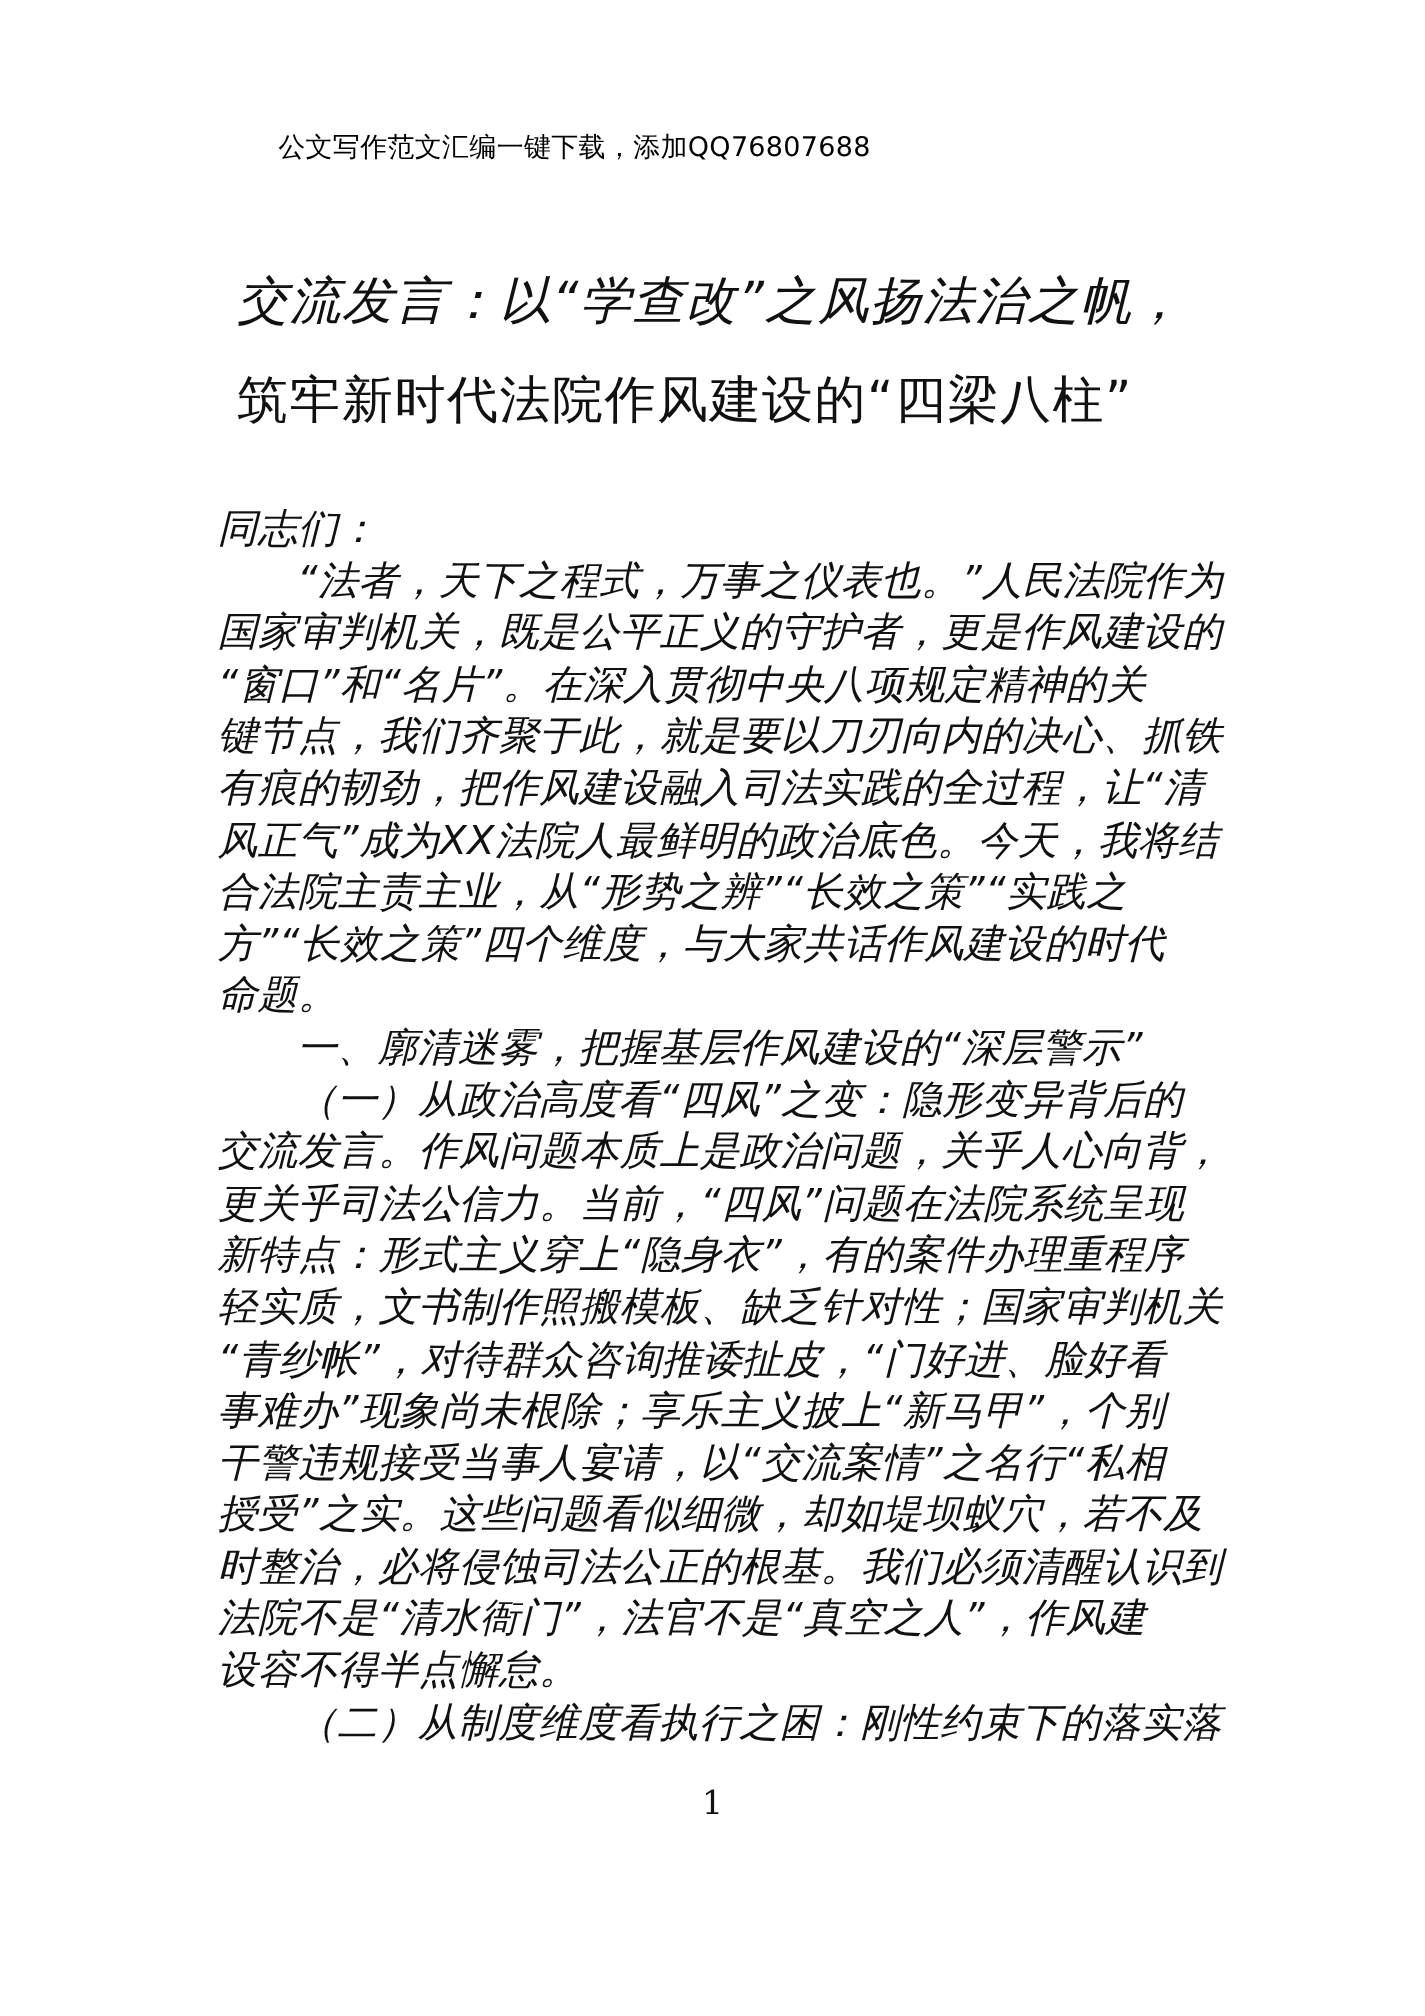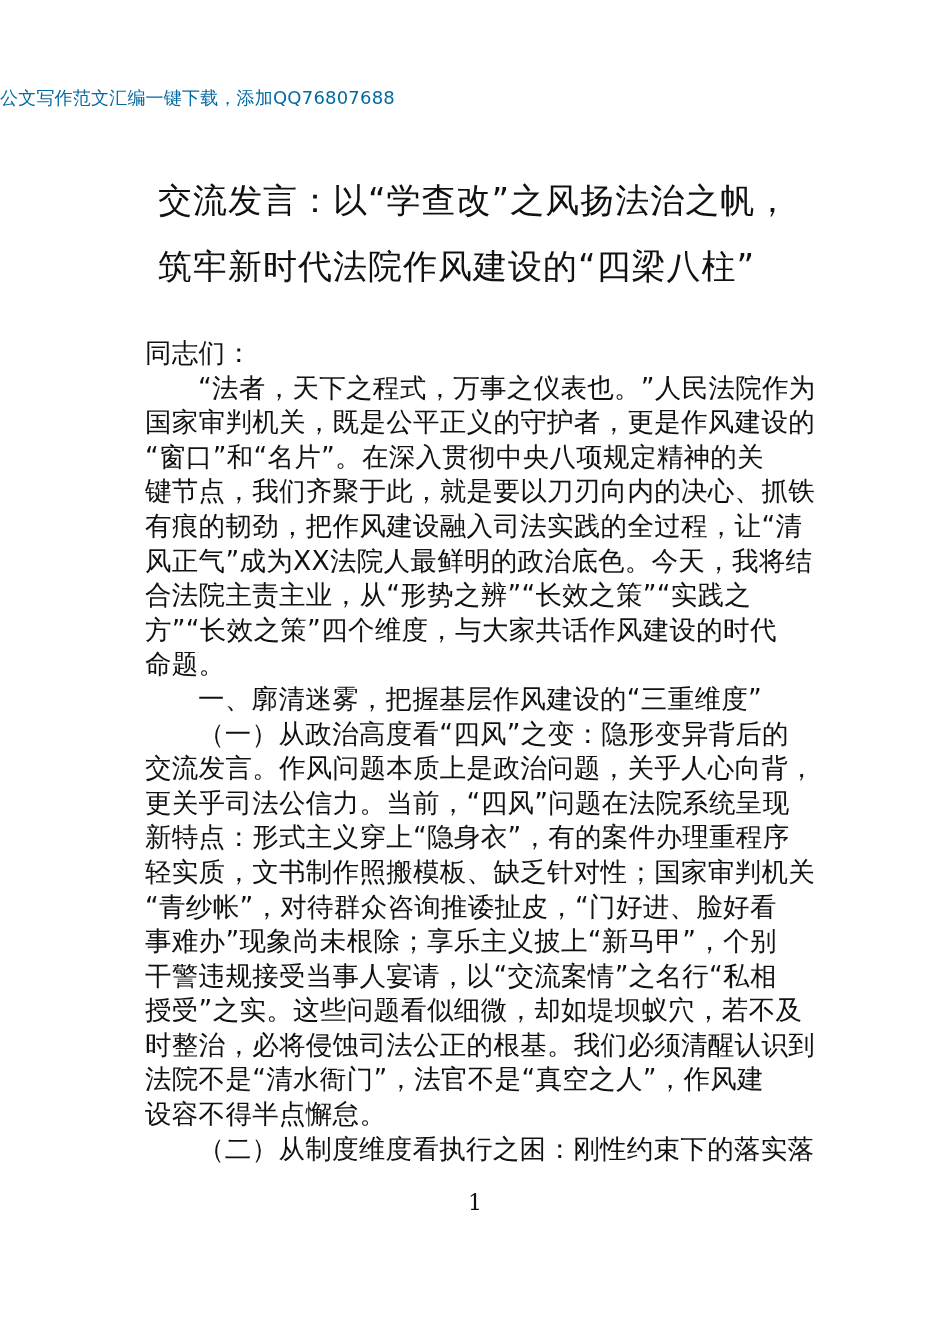--- a/index.html
+++ b/index.html
@@ -1,24 +1,24 @@
 <!DOCTYPE html>
 <html><head>
 <meta charset="utf-8">
 <style>
   html, body { margin: 0; padding: 0; background: #ffffff; }
   body { width: 950px; height: 1344px; position: relative; overflow: hidden;
          font-family: "DejaVu Sans", "Liberation Sans", sans-serif; color: #111; }
-  .header-note { position: absolute; top: 86px; left: 0; width: 766px; text-align: left;
-                 color: #0369a1; font-size: 18px; letter-spacing: 0.2px; }
+  .header-note { position: absolute; top: 86px; left: 0; width: 766px; text-align: center;
+                 color: #000000; font-size: 18px; letter-spacing: 0.2px; }
   .title { position: absolute; left: 158px; width: 700px; font-size: 34px; color: #111;
            letter-spacing: 1px; white-space: nowrap; }
-  .title.l1 { top: 178px; }
+  .title.l1 { top: 178px; font-style: italic; }
   .title.l2 { top: 244px; }
-  .body { position: absolute; top: 336px; left: 145px; width: 670px; }
+  .body { position: absolute; top: 336px; left: 145px; width: 670px; font-style: italic; }
   .line { height: 34.6px; line-height: 34.6px; font-size: 26.5px; white-space: nowrap;
           letter-spacing: 0.3px; }
   .indent { padding-left: 53px; }
   .page-num { position: absolute; top: 1190px; left: 0; width: 950px; text-align: center;
               font-family: "DejaVu Serif", "Liberation Serif", serif; font-size: 22px; color: #111; }
 </style>
 </head>
 <body>
 
 <div class="header-note">公文写作范文汇编一键下载，添加QQ76807688</div>
@@ -30,21 +30,21 @@
   <div class="line">同志们：</div>
   <div class="line indent">“法者，天下之程式，万事之仪表也。”人民法院作为</div>
   <div class="line">国家审判机关，既是公平正义的守护者，更是作风建设的</div>
   <div class="line">“窗口”和“名片”。在深入贯彻中央八项规定精神的关</div>
   <div class="line">键节点，我们齐聚于此，就是要以刀刃向内的决心、抓铁</div>
   <div class="line">有痕的韧劲，把作风建设融入司法实践的全过程，让“清</div>
   <div class="line">风正气”成为XX法院人最鲜明的政治底色。今天，我将结</div>
   <div class="line">合法院主责主业，从“形势之辨”“长效之策”“实践之</div>
   <div class="line">方”“长效之策”四个维度，与大家共话作风建设的时代</div>
   <div class="line">命题。</div>
-  <div class="line indent">一、廓清迷雾，把握基层作风建设的“三重维度”</div>
+  <div class="line indent">一、廓清迷雾，把握基层作风建设的“深层警示”</div>
   <div class="line indent">（一）从政治高度看“四风”之变：隐形变异背后的</div>
   <div class="line">交流发言。作风问题本质上是政治问题，关乎人心向背，</div>
   <div class="line">更关乎司法公信力。当前，“四风”问题在法院系统呈现</div>
   <div class="line">新特点：形式主义穿上“隐身衣”，有的案件办理重程序</div>
   <div class="line">轻实质，文书制作照搬模板、缺乏针对性；国家审判机关</div>
   <div class="line">“青纱帐”，对待群众咨询推诿扯皮，“门好进、脸好看</div>
   <div class="line">事难办”现象尚未根除；享乐主义披上“新马甲”，个别</div>
   <div class="line">干警违规接受当事人宴请，以“交流案情”之名行“私相</div>
   <div class="line">授受”之实。这些问题看似细微，却如堤坝蚁穴，若不及</div>
   <div class="line">时整治，必将侵蚀司法公正的根基。我们必须清醒认识到</div>

